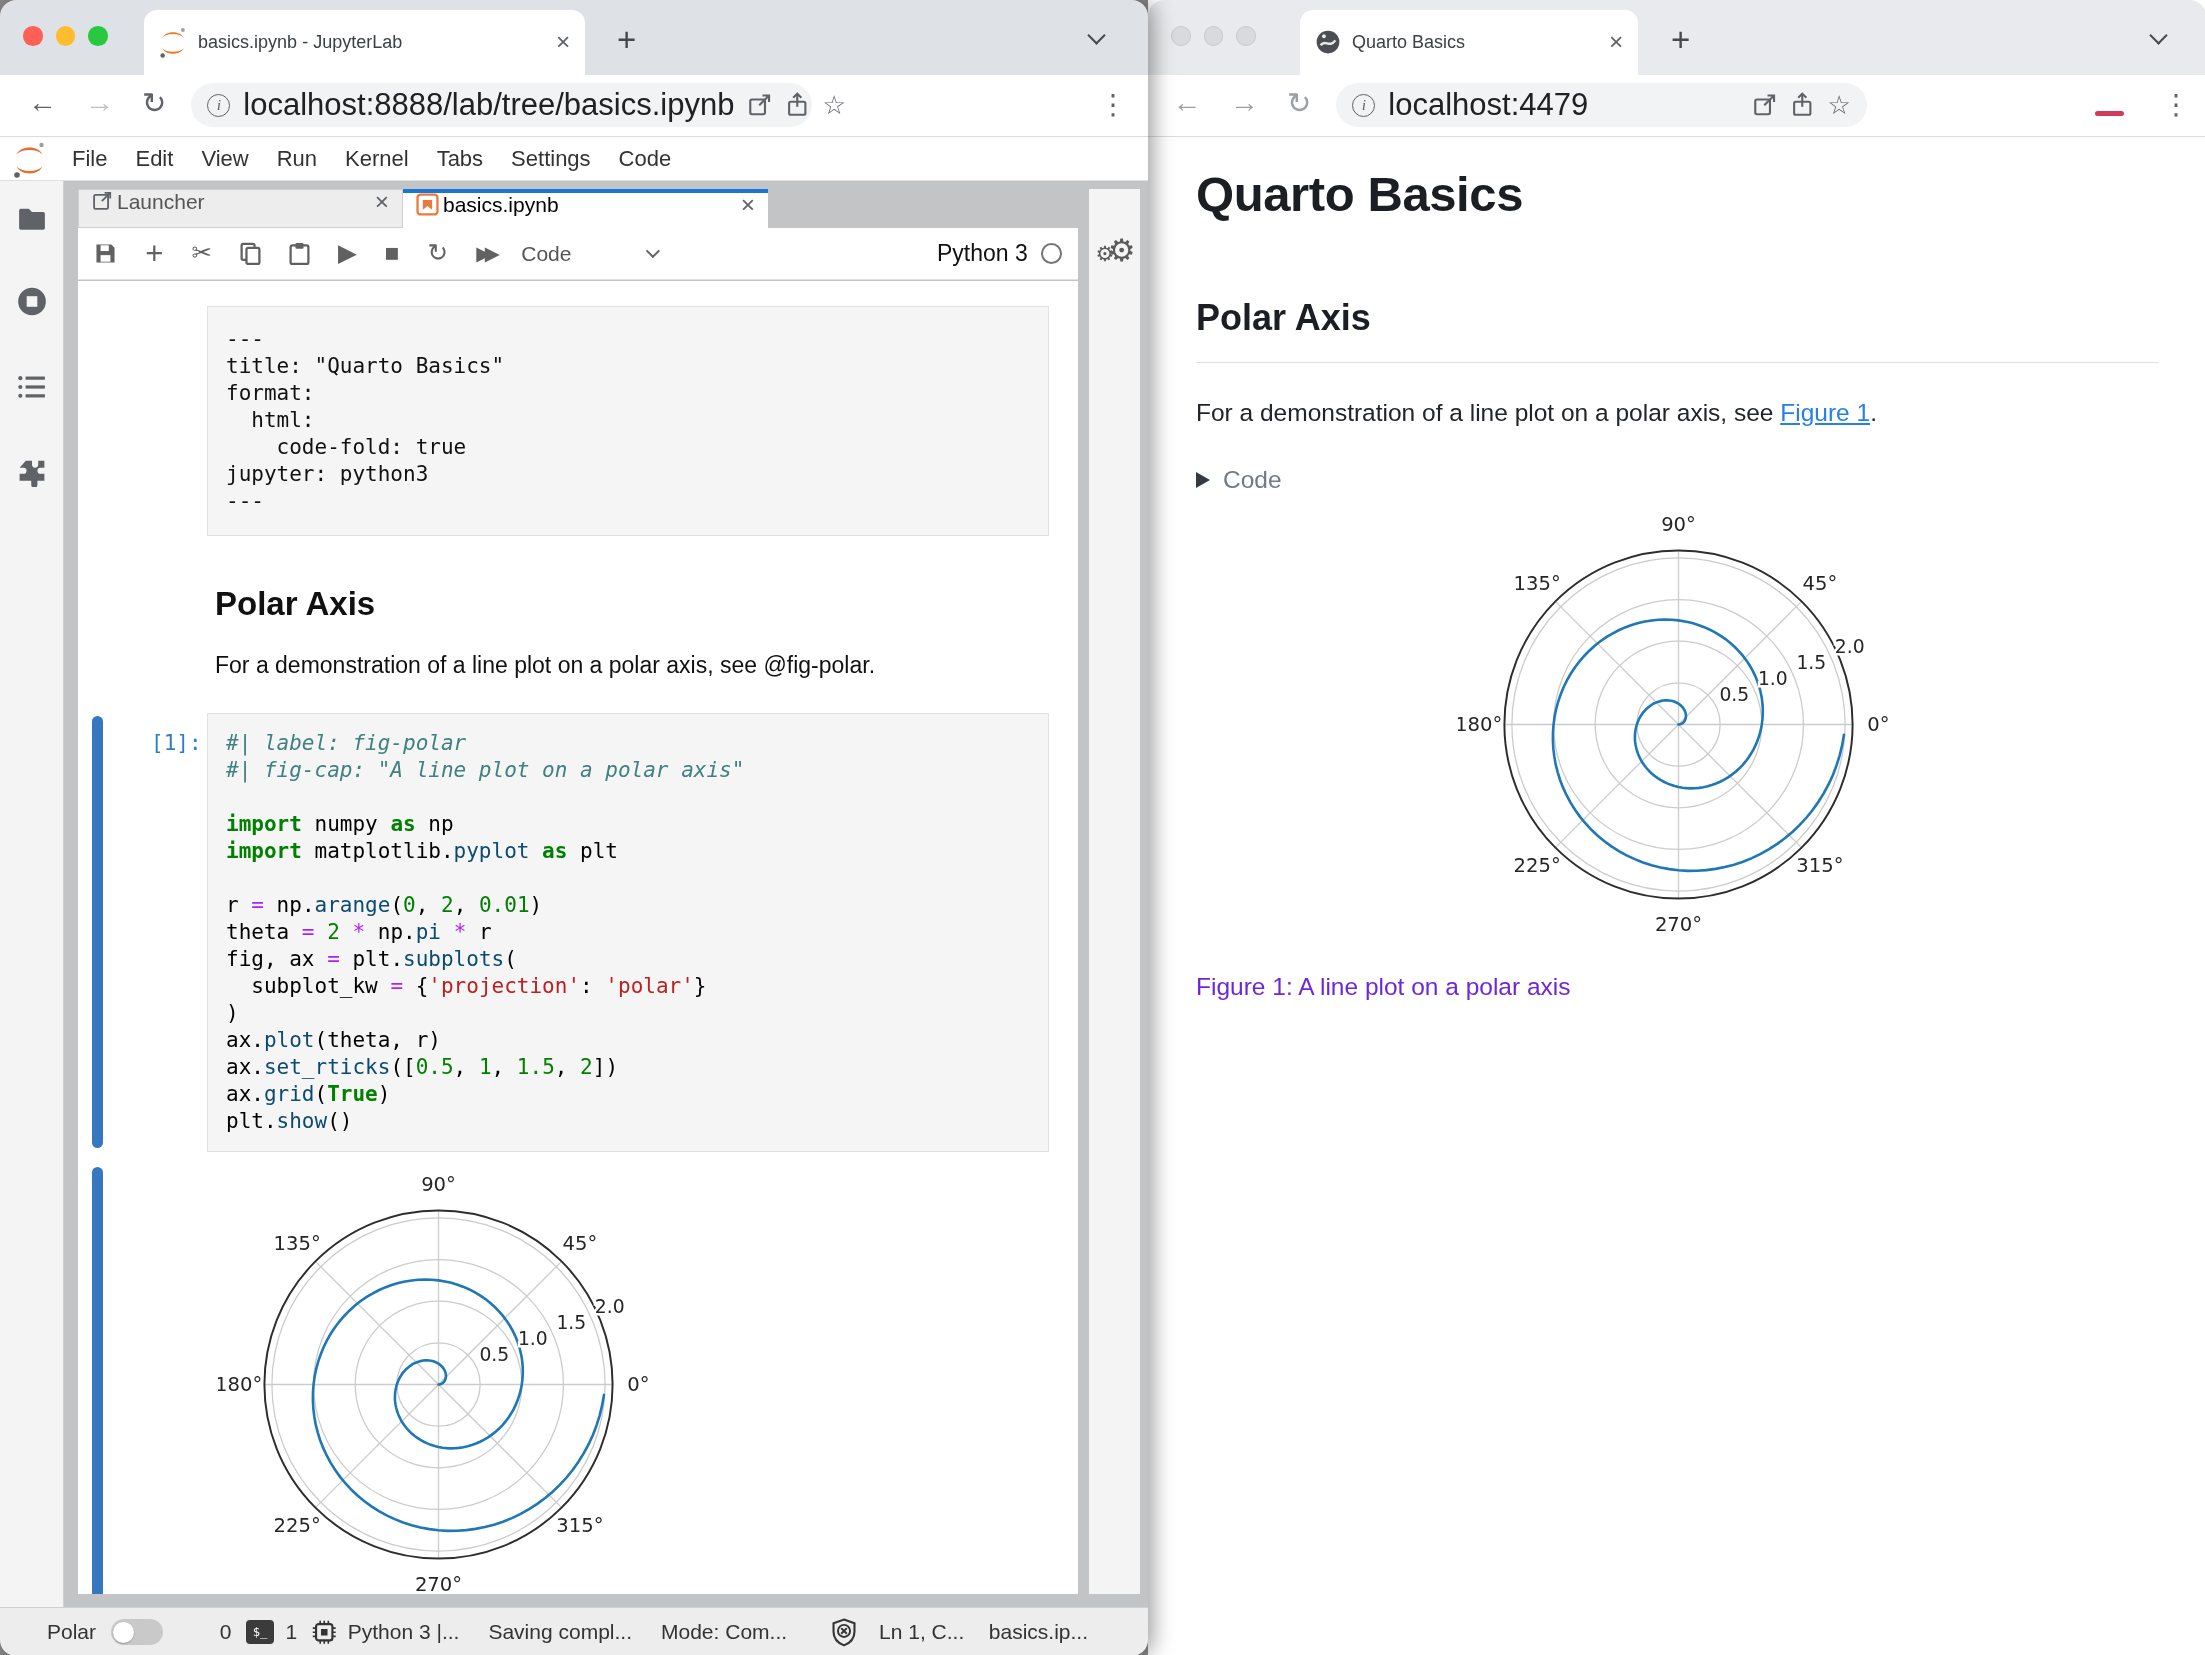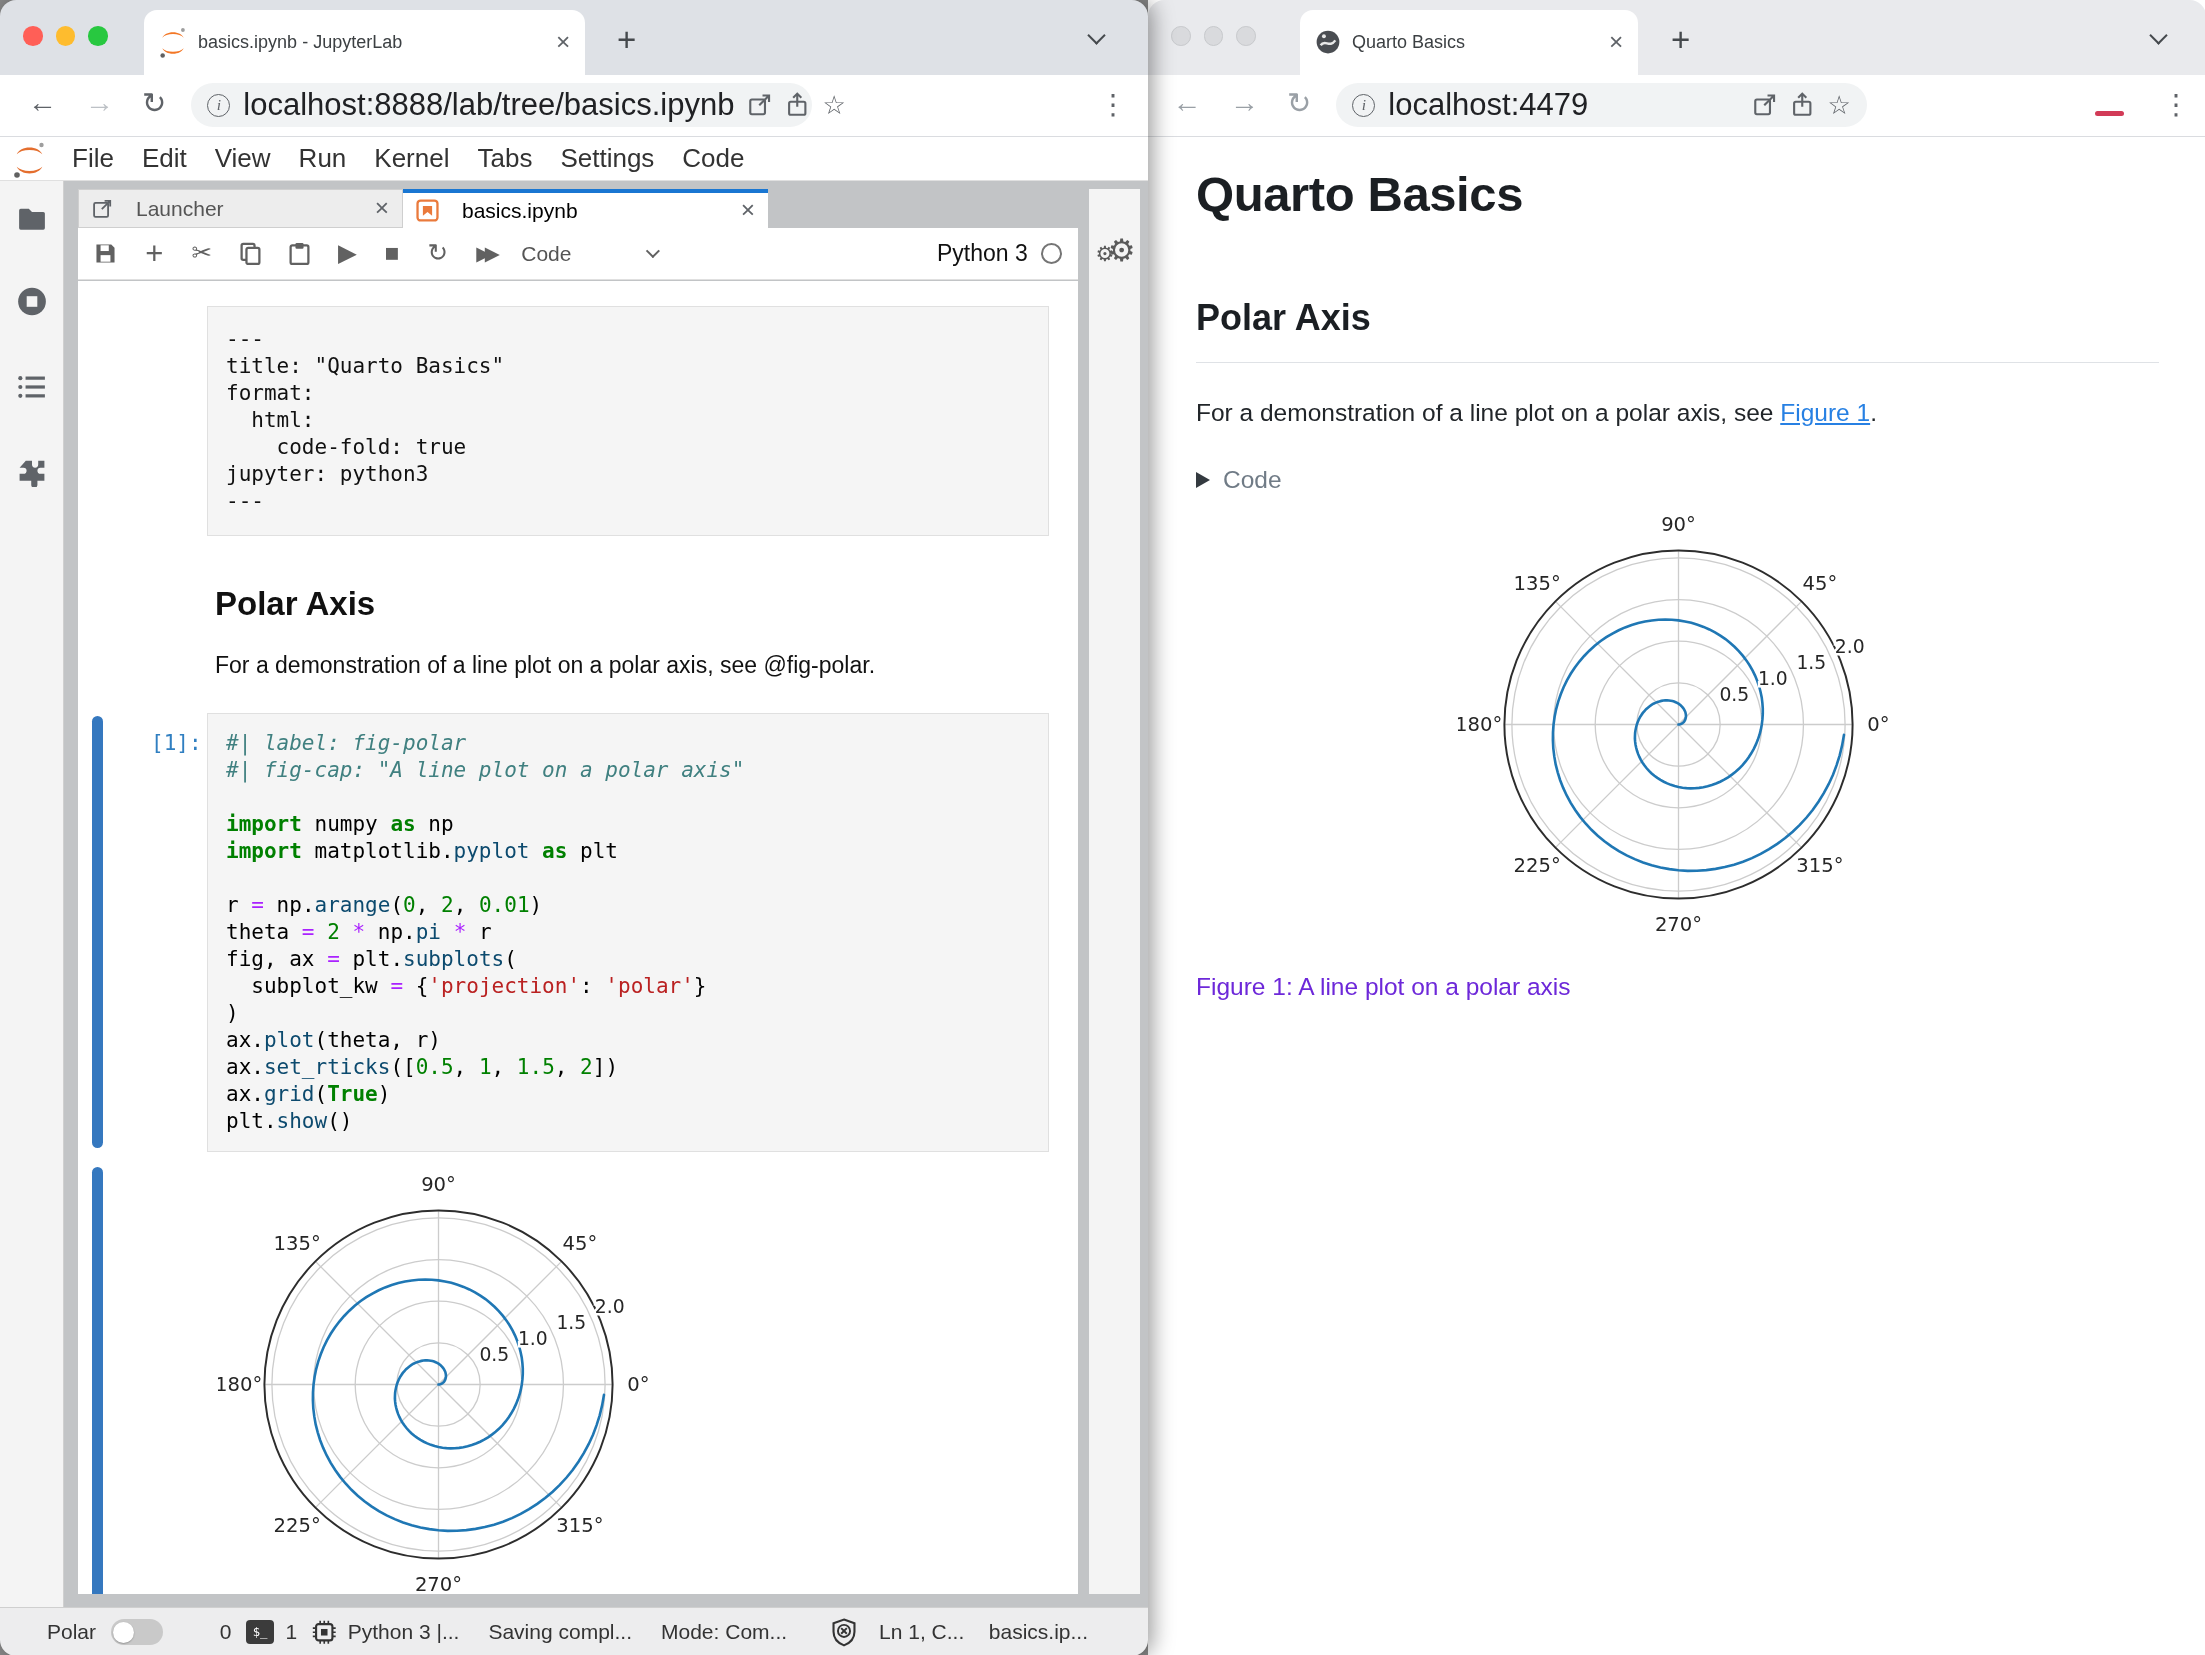--- a/index.html
+++ b/index.html
@@ -36,30 +36,30 @@
     color:#5f6368; font-size:15.5px; display:flex; align-items:center; justify-content:center;
     font-family:"Liberation Serif", serif; font-style:italic; flex:none; }
   .omni-ic { flex:none; display:flex; }
   .star { font-size:26px; color:#5f6368; line-height:1; }
   .dots3 { position:absolute; top:13px; font-size:28px; color:#5f6368; letter-spacing:0; }
   .red-dash { position:absolute; width:29px; height:4.9px; border-radius:2.5px; background:#d23b57; }
 
   
   .jmenubar { position:absolute; left:0; right:0; top:137px; height:44px; background:#fff;
     border-bottom:1.6px solid #e0e0e0; display:flex; align-items:center; }
-  .jmenu-item { font-size:26px; color:#333; margin-right:28px; }
+  .jmenu-item { font-size:22px; color:#333; margin-right:28px; }
   .jlogo { position:absolute; left:13px; top:4.9px; }
   .jmenu-items { margin-left:72px; display:flex; }
   .jbody { position:absolute; left:0; right:0; top:181px; bottom:49px; background:#c2c4c6; }
   .activitybar { position:absolute; left:0; top:0; bottom:0; width:64px; background:#f4f4f4;
     border-right:1.6px solid #d0d0d0; }
   .act-ic { position:absolute; left:50%; transform:translateX(-50%); }
   .dockpanel { position:absolute; left:78px; width:1000px; top:8.2px; bottom:13px; }
   .doctabs { position:absolute; left:0; right:0; top:0; height:39px; display:flex; }
-  .doctab { height:39px; display:flex; align-items:center; gap:23px; padding:0 13px;
+  .doctab { height:39px; display:flex; align-items:flex-start; gap:4px; padding:0 13px;
     font-size:21px; color:#555; }
   .doctab.inactive { background:#ededed; border:0.8px solid #cfcfcf; width:325px; }
   .doctab.active { background:#fff; width:365px; border-top:4.9px solid #1976d2; color:#000; }
   .doctab .grow { flex:1; }
   .jtoolbar { position:absolute; left:0; right:0; top:39px; height:52px; background:#fff;
     border-bottom:1.6px solid #e0e0e0; display:flex; align-items:center; padding:0 16.3px; gap:28px; }
   .tool-ic { color:#616161; font-size:24.5px; line-height:1; display:flex; align-items:center; }
   .tool-label { font-size:21px; color:#555; }
   .dd-chevron { width:9.8px; height:9.8px; border-right:2px solid #616161;
     border-bottom:2px solid #616161; transform:rotate(45deg); margin-left:49px; margin-top:-4.9px;}

